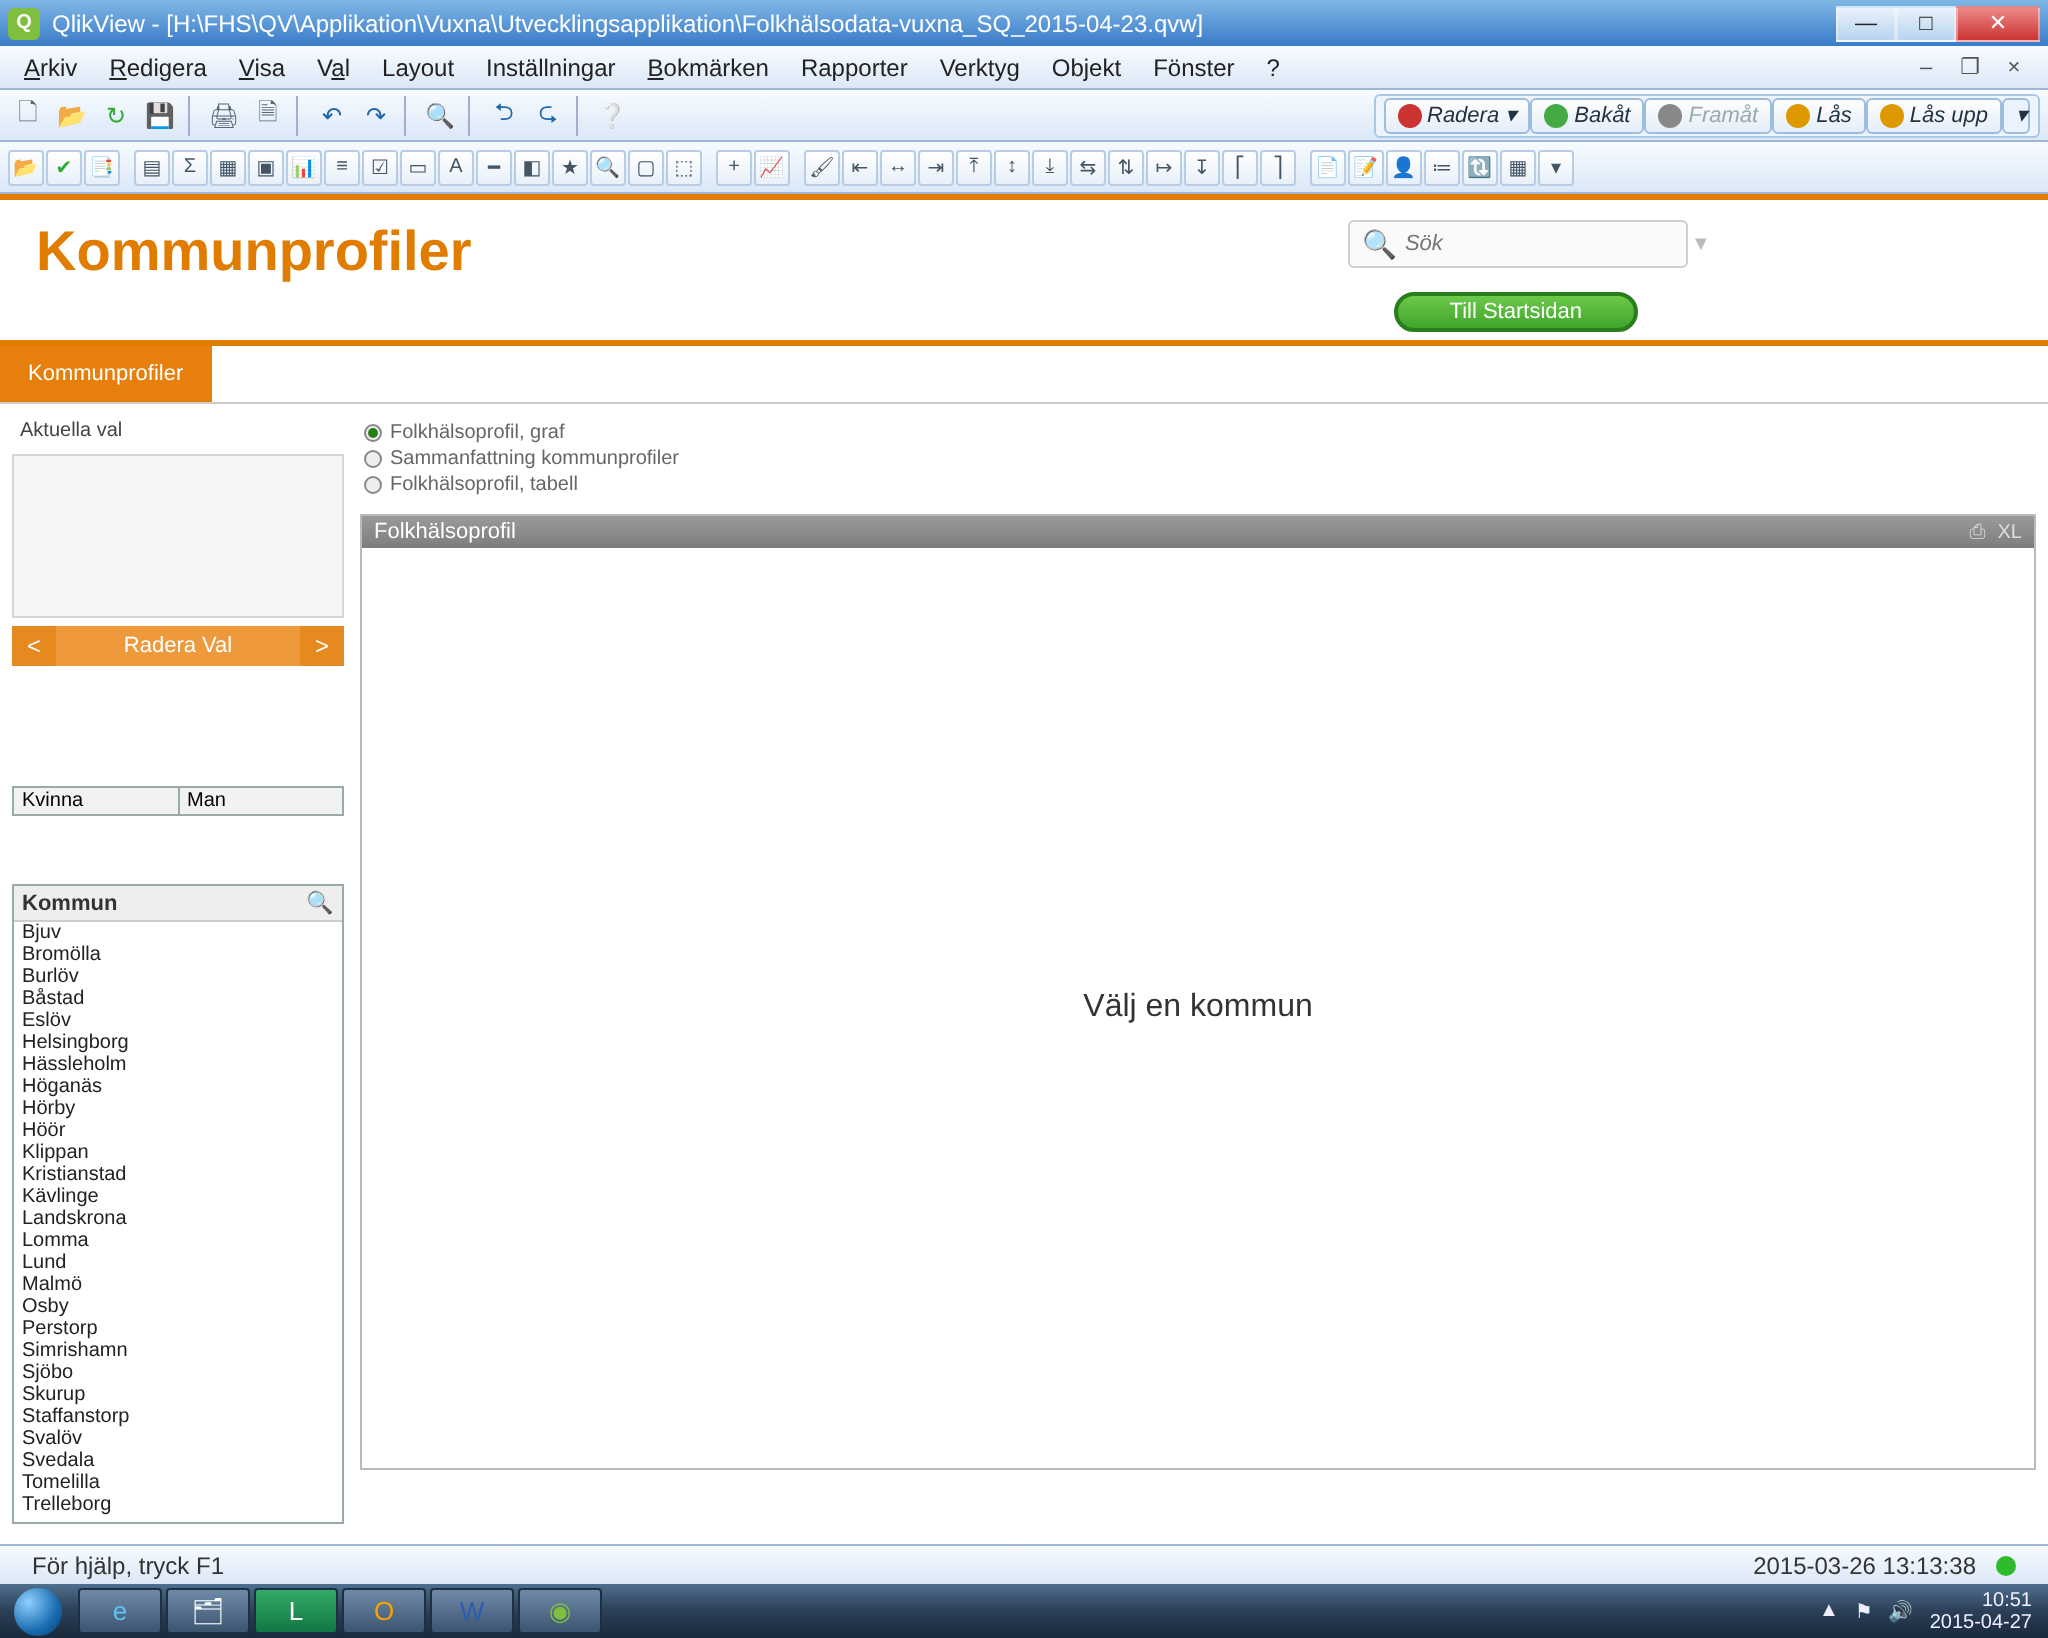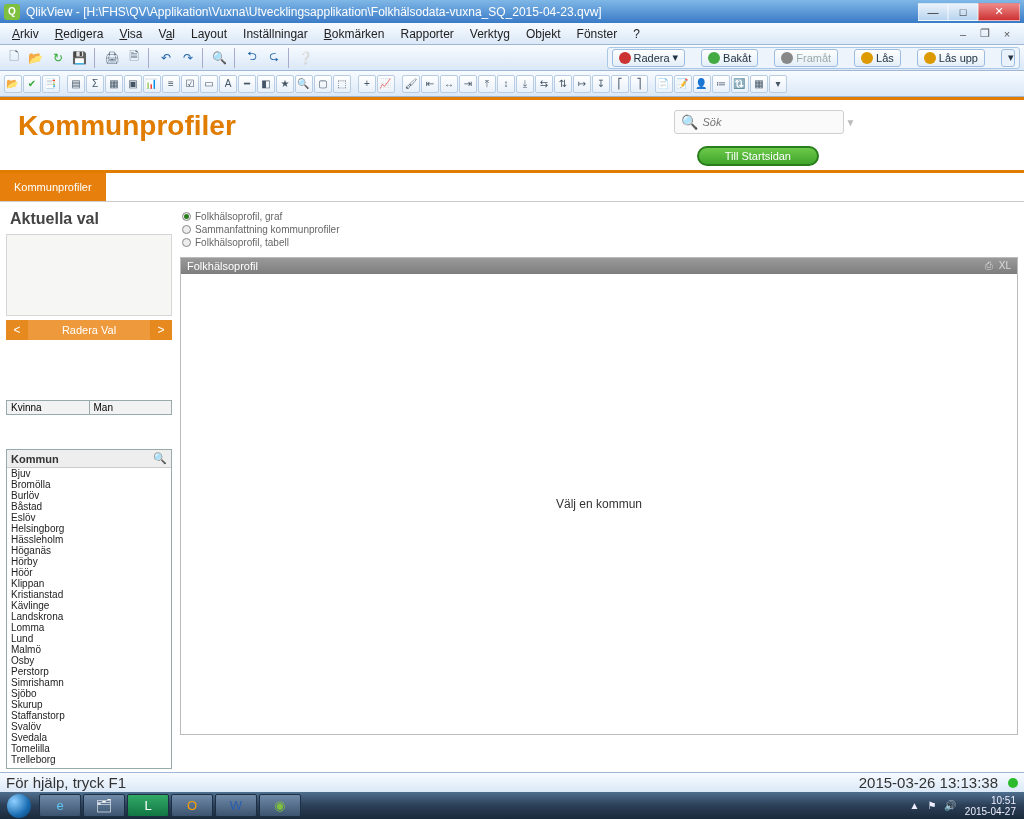--- a/index.html
+++ b/index.html
@@ -55,22 +55,22 @@
   border-bottom:1px solid #9fb7d4; display:flex; align-items:center; padding:0 4px; gap:2px;
 }
 .tb-btn {
   width:20px; height:20px; border:1px solid transparent; border-radius:2px;
   display:flex; align-items:center; justify-content:center; font-size:12px;
   cursor:pointer; color:#567;
 }
 .tb-sep { width:4px; height:20px; border-left:1px solid #aac; margin:0 2px; }
 
 .right-toolbar {
-  margin-left:auto; display:flex; align-items:center; gap:16px;
-  background:#eef4fb; border:1px solid #aac8e6; padding:1px 4px; border-radius:3px;
+  margin-left:auto; display:flex; align-items:center; gap:0;
+  background:#eef4fb; border:1px solid #aac8e6; padding:1px 4px; border-radius:3px;font-style:italic;
 }
 .rt-btn {
   height:18px; display:flex; align-items:center; gap:3px; padding:0 6px;
   border:1px solid #9cbde0; border-radius:3px; background:linear-gradient(#fefefe,#e4eef8);
   font-size:11px; cursor:pointer; color:#234;
 }
 .rt-btn.disabled { color:#9aa;align-items:center; }
 .rt-ico { width:12px; height:12px; border-radius:50%; display:inline-block;}
 .rt-ico.trash { background:#c33; }
 .rt-ico.back { background:#4a4; }
@@ -133,21 +133,21 @@
 }
 
 
 .main-grid {
   display:flex; padding:6px 6px 20px 6px; gap:8px;
 }
 .left-col { width:166px; display:flex; flex-direction:column; gap:4px;}
 .right-col { flex:1; }
 
 .panel-title {
-  font-weight:bold; font-size:16px; color:#444; padding:2px 4px;
+  font-weight:normal; font-size:10px; color:#444; padding:2px 4px;
 }
 .aktuella {
   border:1px solid #d6d6d6; background:#f6f6f4; height:82px;
 }
 .orange-bar {
   display:flex; height:20px;
 }
 .ob-btn {
   display:flex; align-items:center; justify-content:center; color:#fff;
   font-size:12px; cursor:pointer;
@@ -190,37 +190,37 @@
 
 .chart-panel { border:1px solid #bbb; }
 .chart-hdr {
   background:linear-gradient(#9a9a9a,#7d7d7d); color:#fff; font-size:11px;
   padding:2px 6px; display:flex; align-items:center;
 }
 .chart-hdr .tools { margin-left:auto; display:flex; gap:6px; color:#ddd; font-size:10px;}
 .chart-hdr .tools span { cursor:pointer; }
 .chart-body {
   height:460px; background:#fff; display:flex; align-items:center; justify-content:center;
-  color:#333; font-size:12px;
+  color:#333; font-size:16px;
 }
 
 
 .bottom-scroll {
   position:absolute; bottom:0; left:0; right:0; height:18px;
   background:#eee; border-top:1px solid #ccc; display:flex; align-items:center;
 }
 .bs-track { flex:1; height:16px; background:#f3f3f3; position:relative;}
 .bs-thumb { position:absolute; left:0; right:0; height:100%; background:#dadada;}
 .bs-btn { width:18px; height:16px; background:#e6e6e6; border:1px solid #bbb; font-size:9px; display:flex;align-items:center;justify-content:center; color:#666;}
 .statusbarX {
   position:absolute; left:0; right:0; height:20px;
   bottom:27px;
   background:linear-gradient(#f7fbff,#dbe8f7);
   border-top:1px solid #9fb7d4;
-  display:flex; align-items:center; padding:0 6px; font-size:15px; color:#333;
+  display:flex; align-items:center; padding:0 16px; font-size:12px; color:#333;
 }
 .statusbarX .help { flex:1; }
 .statusbarX .ts { margin-right:6px; }
 .status-dot { width:10px; height:10px; background:#2dbb2d; border-radius:50%; margin-left:4px;}
 
 
 .taskbar {
   position:absolute; left:0; right:0; bottom:0; height:27px;
   background:linear-gradient(#4f6f8f 0%, #2b3f56 50%, #1a2a3c 100%);
   display:flex; align-items:center;

